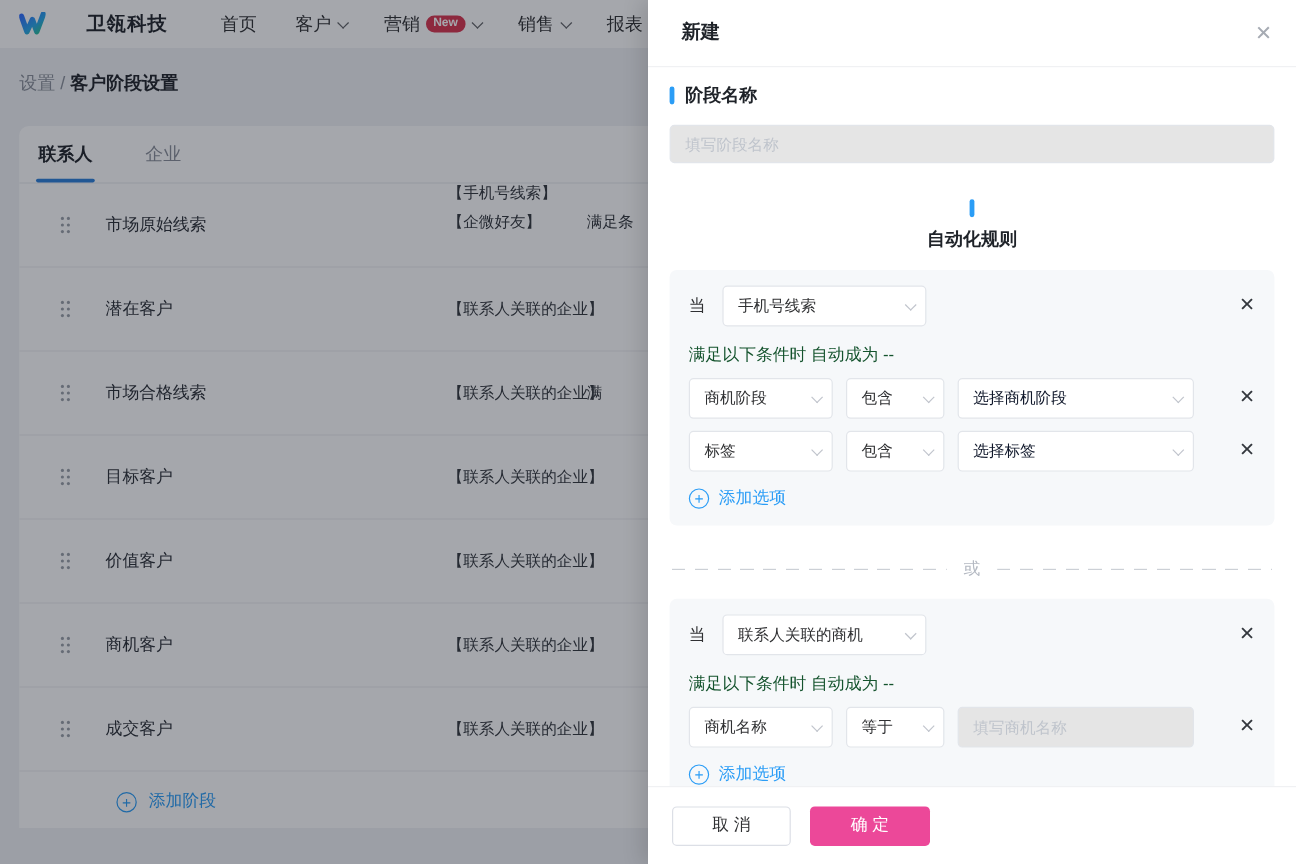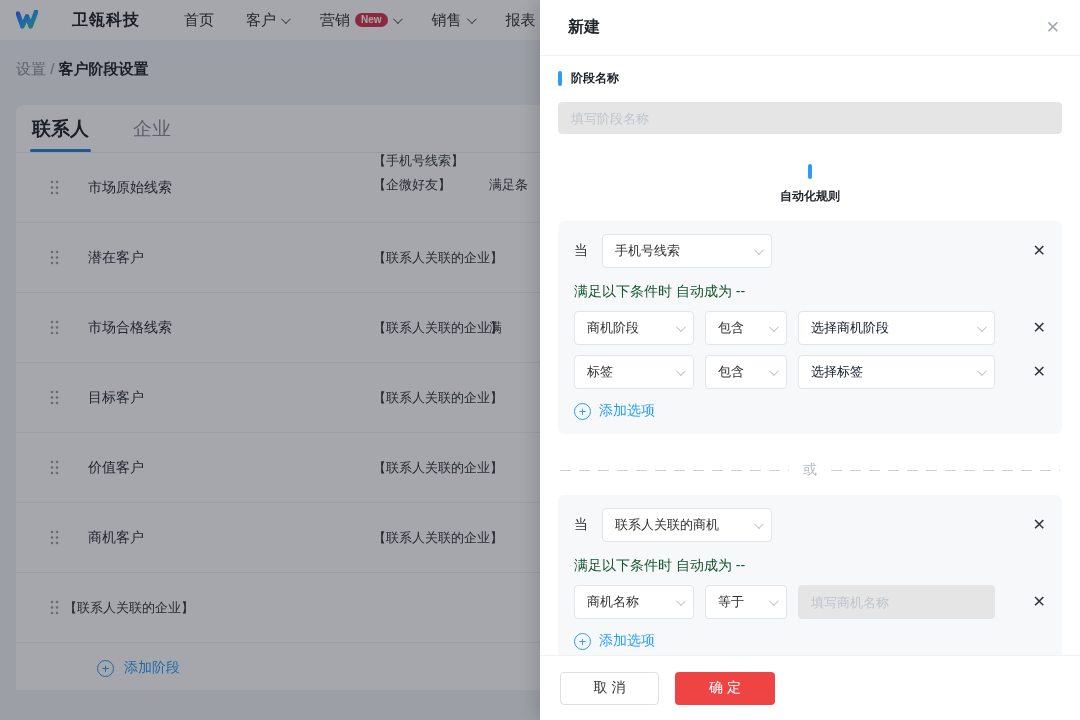--- a/index.html
+++ b/index.html
@@ -14,21 +14,21 @@
   .nav-item { display:flex; align-items:center; gap:5px; margin:0 16px; font-size:15px; color:#303133; cursor:pointer; white-space:nowrap; }
   .chev { width:7px; height:7px; border-right:1.5px solid #606266; border-bottom:1.5px solid #606266; transform:rotate(45deg) translateY(-2px); display:inline-block; }
   .badge-new { background:#d9344e; color:#fff; font-size:10px; line-height:14px; padding:0 6px; border-radius:8px; font-weight:bold; }
 
   .breadcrumb { padding:20px 0 0 16px; font-size:15px; }
   .bc-gray { color:#8a8f99; }
   .bc-cur { color:#1f2329; font-weight:bold; }
 
   .card { position:absolute; left:16px; top:105px; right:-40px; bottom:30px; background:#fff; border-radius:8px 0 0 0; overflow:hidden; }
   .tabs { display:flex; gap:44px; padding:0 16px; height:48px; align-items:center; border-bottom:1px solid #ebedf0; }
-  .tab { font-size:19px; color:#8a8f99; position:relative; height:100%; display:flex; align-items:center; cursor:pointer; }
+  .tab { font-size:15px; color:#8a8f99; position:relative; height:100%; display:flex; align-items:center; cursor:pointer; }
   .tab.active { color:#1f2329; font-weight:bold; }
   .tab.active::after { content:""; position:absolute; left:-2px; right:-2px; bottom:0; height:3px; background:#2b7fd9; border-radius:2px; }
 
   .rows { position:absolute; top:48px; left:0; right:0; bottom:0; overflow:hidden; }
   .srow { height:70px; display:flex; align-items:center; border-bottom:1px solid #eef0f2; position:relative; }
   .handle { margin-left:34px; width:14px; flex:none; display:flex; align-items:center; }
   .col-name { margin-left:24px; width:285px; font-weight:500; color:#2b2f36; }
   .col2 { width:132px; font-size:13px; color:#33373d; line-height:24px; }
   .col3 { font-size:13px; color:#33373d; margin-left:-16px; white-space:nowrap; }
   .srow.first .col2 { position:relative; top:-15px; }
@@ -40,21 +40,21 @@
 
   
   .mask { position:absolute; inset:0; background:rgba(18,24,36,0.38); z-index:10; }
 
   
   .drawer { position:absolute; top:0; right:0; width:540px; height:720px; background:#fff; z-index:20; box-shadow:-6px 0 16px rgba(0,0,0,0.12); display:flex; flex-direction:column; }
   .d-header { height:56px; flex:none; display:flex; align-items:center; justify-content:space-between; padding:0 20px 0 28px; border-bottom:1px solid #f0f1f3; }
   .d-title { font-size:16px; font-weight:bold; color:#1f2329; }
   .x-light { color:#a6abb3; font-size:17px; cursor:pointer; }
   .d-body { flex:1; padding:14px 18px 0 18px; overflow:hidden; }
-  .sec-title { display:flex; align-items:center; gap:9px; font-size:12px; font-weight:bold; color:#1f2329; }
+  .sec-title { display:flex; align-items:center; gap:9px; font-size:15px; font-weight:bold; color:#1f2329; }
   .sec-bar { width:4px; height:15px; background:#2b9df6; border-radius:2px; flex:none; }
 
   .text-input { width:100%; height:32px; border:1px solid #e2e5ea; border-radius:4px; padding:0 12px; font-size:13px; color:#303133; outline:none; font-family:inherit; background:#e5e5e5; }
   .text-input::placeholder { color:#bfc4cc; }
 
   .rule-card { background:#f6f8fa; border-radius:6px; padding:13px 16px 14px 16px; margin-top:16px; position:relative; }
   .rule-when { display:flex; align-items:center; gap:14px; }
   .when-label { font-size:14px; color:#303133; }
   .x-dark { position:absolute; right:16px; color:#33373d; font-size:16px; cursor:pointer; line-height:1; }
   .sel { height:34px; background:#fff; border:1px solid #e2e5ea; border-radius:4px; display:flex; align-items:center; justify-content:space-between; padding:0 10px 0 12px; font-size:13px; color:#303133; cursor:pointer; }
@@ -69,21 +69,21 @@
   .cond-row .text-input.w-val { height:34px; }
   .add-option { display:flex; align-items:center; gap:8px; margin-top:13px; cursor:pointer; }
 
   .or-divider { display:flex; align-items:center; gap:14px; margin:27px 2px 9px 2px; }
   .dash { flex:1; height:1px; background:repeating-linear-gradient(90deg,#ccd0d6 0 11px,transparent 11px 19px); }
   .or-text { color:#b4b9c2; font-size:14px; }
 
   .d-footer { flex:none; height:65px; border-top:1px solid #f0f1f3; display:flex; align-items:center; gap:16px; padding:0 20px; }
   .btn { height:33px; border-radius:4px; font-size:14px; font-family:inherit; cursor:pointer; }
   .btn-cancel { width:99px; background:#fff; border:1px solid #dcdfe6; color:#303133; }
-  .btn-confirm { width:100px; background:#ef4444; border:none; color:#fff; }
+  .btn-confirm { width:100px; background:#ec4899; border:none; color:#fff; }
 </style>
 </head>
 <body>
 
 <div class="page">
   <div class="navbar">
     <div class="brand">
       <svg width="22" height="20" viewBox="0 0 24 22">
         <defs>
             <linearGradient id="lg" x1="0" y1="0" x2="1" y2="1">
@@ -244,20 +244,21 @@
               <g fill="#9aa0a8">
                 <circle cx="2" cy="2" r="1.3"></circle>
                 <circle cx="7" cy="2" r="1.3"></circle>
                 <circle cx="2" cy="7.5" r="1.3"></circle>
                 <circle cx="7" cy="7.5" r="1.3"></circle>
                 <circle cx="2" cy="13" r="1.3"></circle>
                 <circle cx="7" cy="13" r="1.3"></circle>
               </g>
             </svg>
           </span>
+        <span class="col-name">成交客户</span>
         <span class="col2">【联系人关联的企业】</span>
       </div>
 
       <div class="add-stage">
         <span class="plus-circle">+</span>
         <span class="link-blue">添加阶段</span>
       </div>
     </div>
   </div>
 </div>

